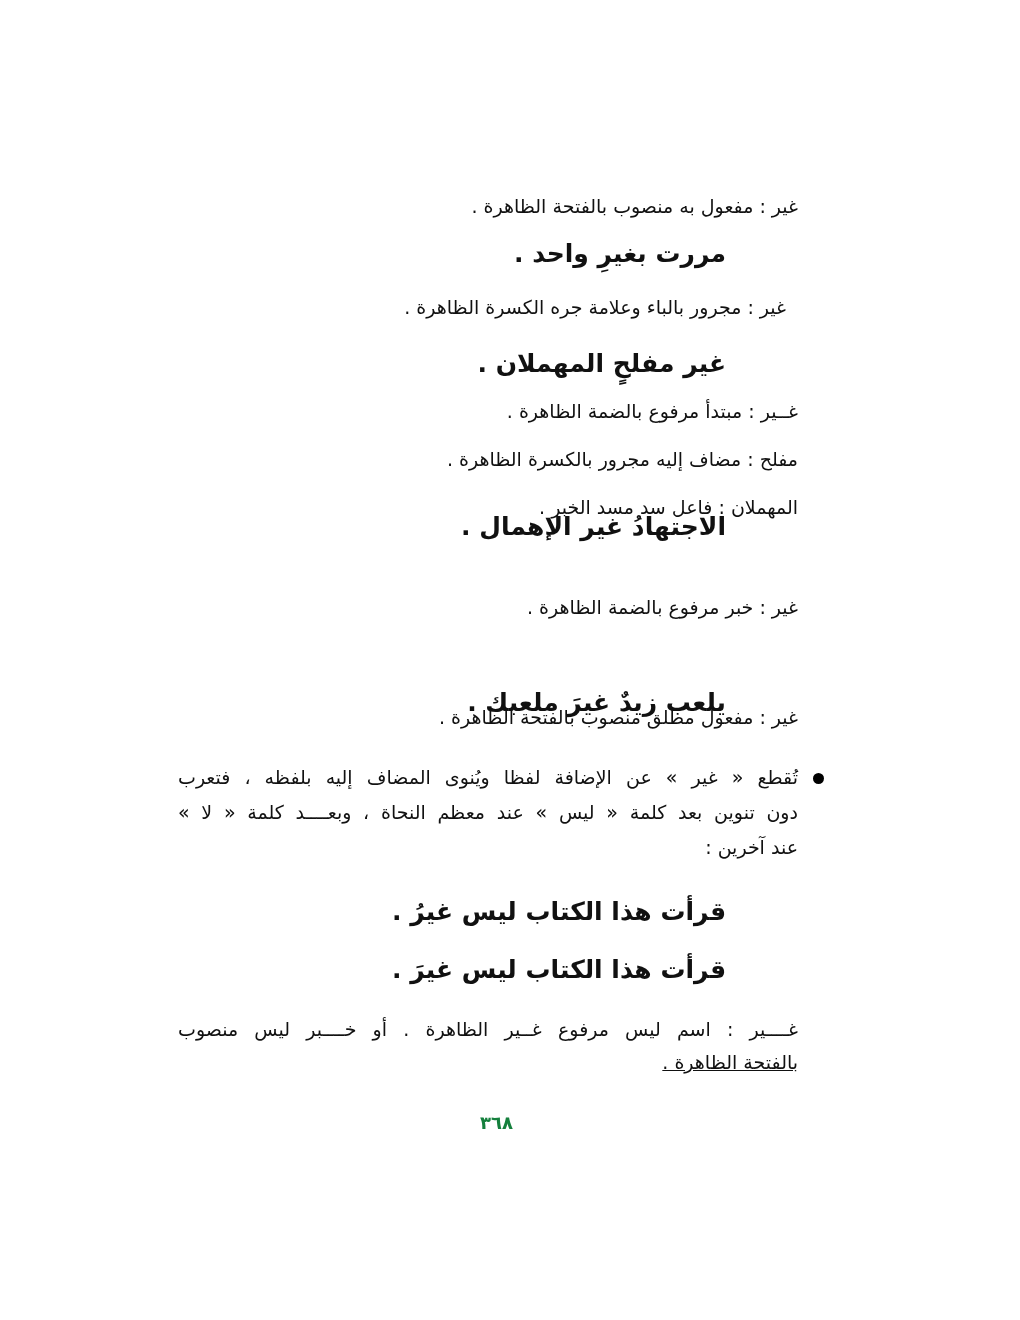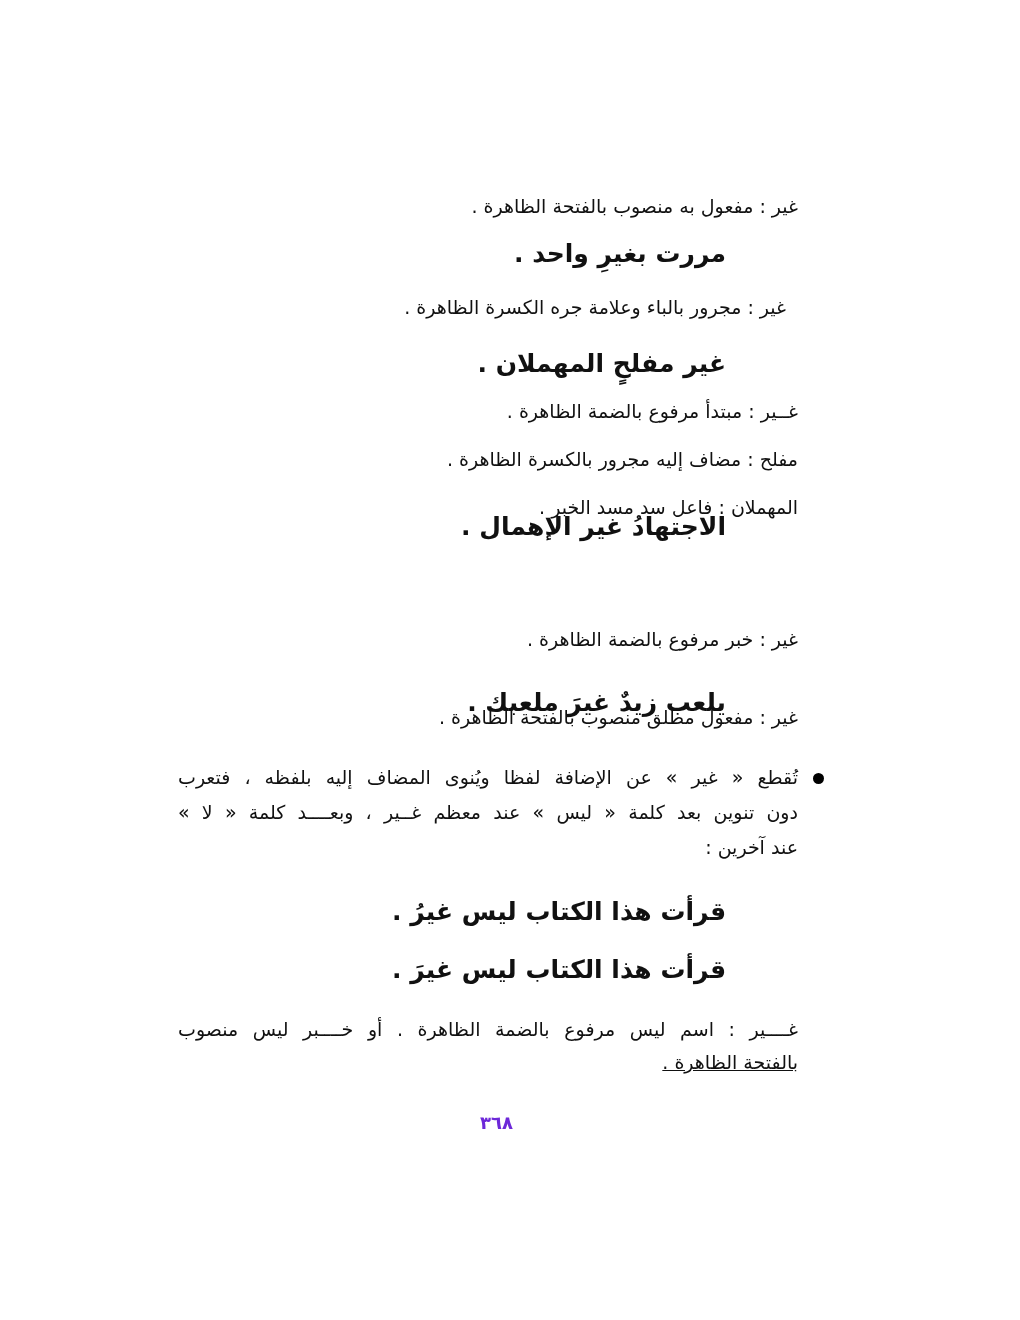--- a/index.html
+++ b/index.html
@@ -39,50 +39,50 @@
       width: 11px;
       height: 11px;
       border-radius: 50%;
       background: #000000;
     }
     .page-number {
       position: absolute;
       direction: rtl;
       font-weight: bold;
       font-size: 18px;
-      color: #6d28d9;
+      color: #15803d;
     }
   </style>
 </head>
 <body>
 
 <div class="page">
 
   <div class="line" style="right:222px; top:193px;">غير : مفعول به منصوب بالفتحة الظاهرة .</div>
   <div class="line ex" style="right:294px; top:241px;">مررت بغيرِ واحد .</div>
   <div class="line" style="right:234px; top:294px;">غير : مجرور بالباء وعلامة جره الكسرة الظاهرة .</div>
   <div class="line ex" style="right:294px; top:351px;">غير مفلحٍ المهملان .</div>
   <div class="line" style="right:222px; top:398px;">غــير : مبتدأ مرفوع بالضمة الظاهرة .</div>
   <div class="line" style="right:222px; top:446px;margin-left:41px;">مفلح : مضاف إليه مجرور بالكسرة الظاهرة .</div>
   <div class="line" style="right:222px; top:494px;text-align:center;">المهملان : فاعل سد مسد الخبر .</div>
   <div class="line ex" style="right:294px; top:514px;">الاجتهادُ غير الإهمال .</div>
-  <div class="line" style="right:222px; top:594px;margin-top:32px;">غير : خبر مرفوع بالضمة الظاهرة .</div>
+  <div class="line" style="right:222px; top:594px;">غير : خبر مرفوع بالضمة الظاهرة .</div>
   <div class="line ex" style="right:294px; top:690px;">يلعب زيدٌ غيرَ ملعبك .</div>
   <div class="line" style="right:222px; top:704px;">غير : مفعول مطلق منصوب بالفتحة الظاهرة .</div>
 
   <span class="bullet" style="left:813px; top:773px;"></span>
   <div>
     <div class="line" style="right:222px; top:764px; width:620px; text-align:justify; text-align-last:justify;">تُقطع « غير » عن الإضافة لفظا ويُنوى المضاف إليه بلفظه ، فتعرب</div>
-    <div class="line" style="right:222px; top:799px; width:620px; text-align:justify; text-align-last:justify;">دون تنوين بعد كلمة « ليس » عند معظم غــير ، وبعــــد كلمة « لا »</div>
+    <div class="line" style="right:222px; top:799px; width:620px; text-align:justify; text-align-last:justify;">دون تنوين بعد كلمة « ليس » عند معظم النحاة ، وبعــــد كلمة « لا »</div>
     <div class="line" style="right:222px; top:834px;">عند آخرين :</div>
   </div>
 
   <div class="line ex" style="right:294px; top:957px;">قرأت هذا الكتاب ليس غيرَ .</div>
   <div class="line ex" style="right:294px; top:899px;">قرأت هذا الكتاب ليس غيرُ .</div>
 
   <div>
-    <div class="line" style="right:222px; top:1016px; width:620px; text-align:justify; text-align-last:justify;">غــــير : اسم ليس مرفوع بالضمة الظاهرة . أو خــــبر ليس منصوب</div>
+    <div class="line" style="right:222px; top:1016px; width:620px; text-align:justify; text-align-last:justify;">غــــير : اسم ليس مرفوع غــير الظاهرة . أو خــــبر ليس منصوب</div>
     <div class="line" style="right:222px; top:1049px;text-decoration:underline;">بالفتحة الظاهرة .</div>
   </div>
 
   <div class="page-number" style="left:480px; top:1112px;">٣٦٨</div>
 
 </div>
 
 </body></html>

